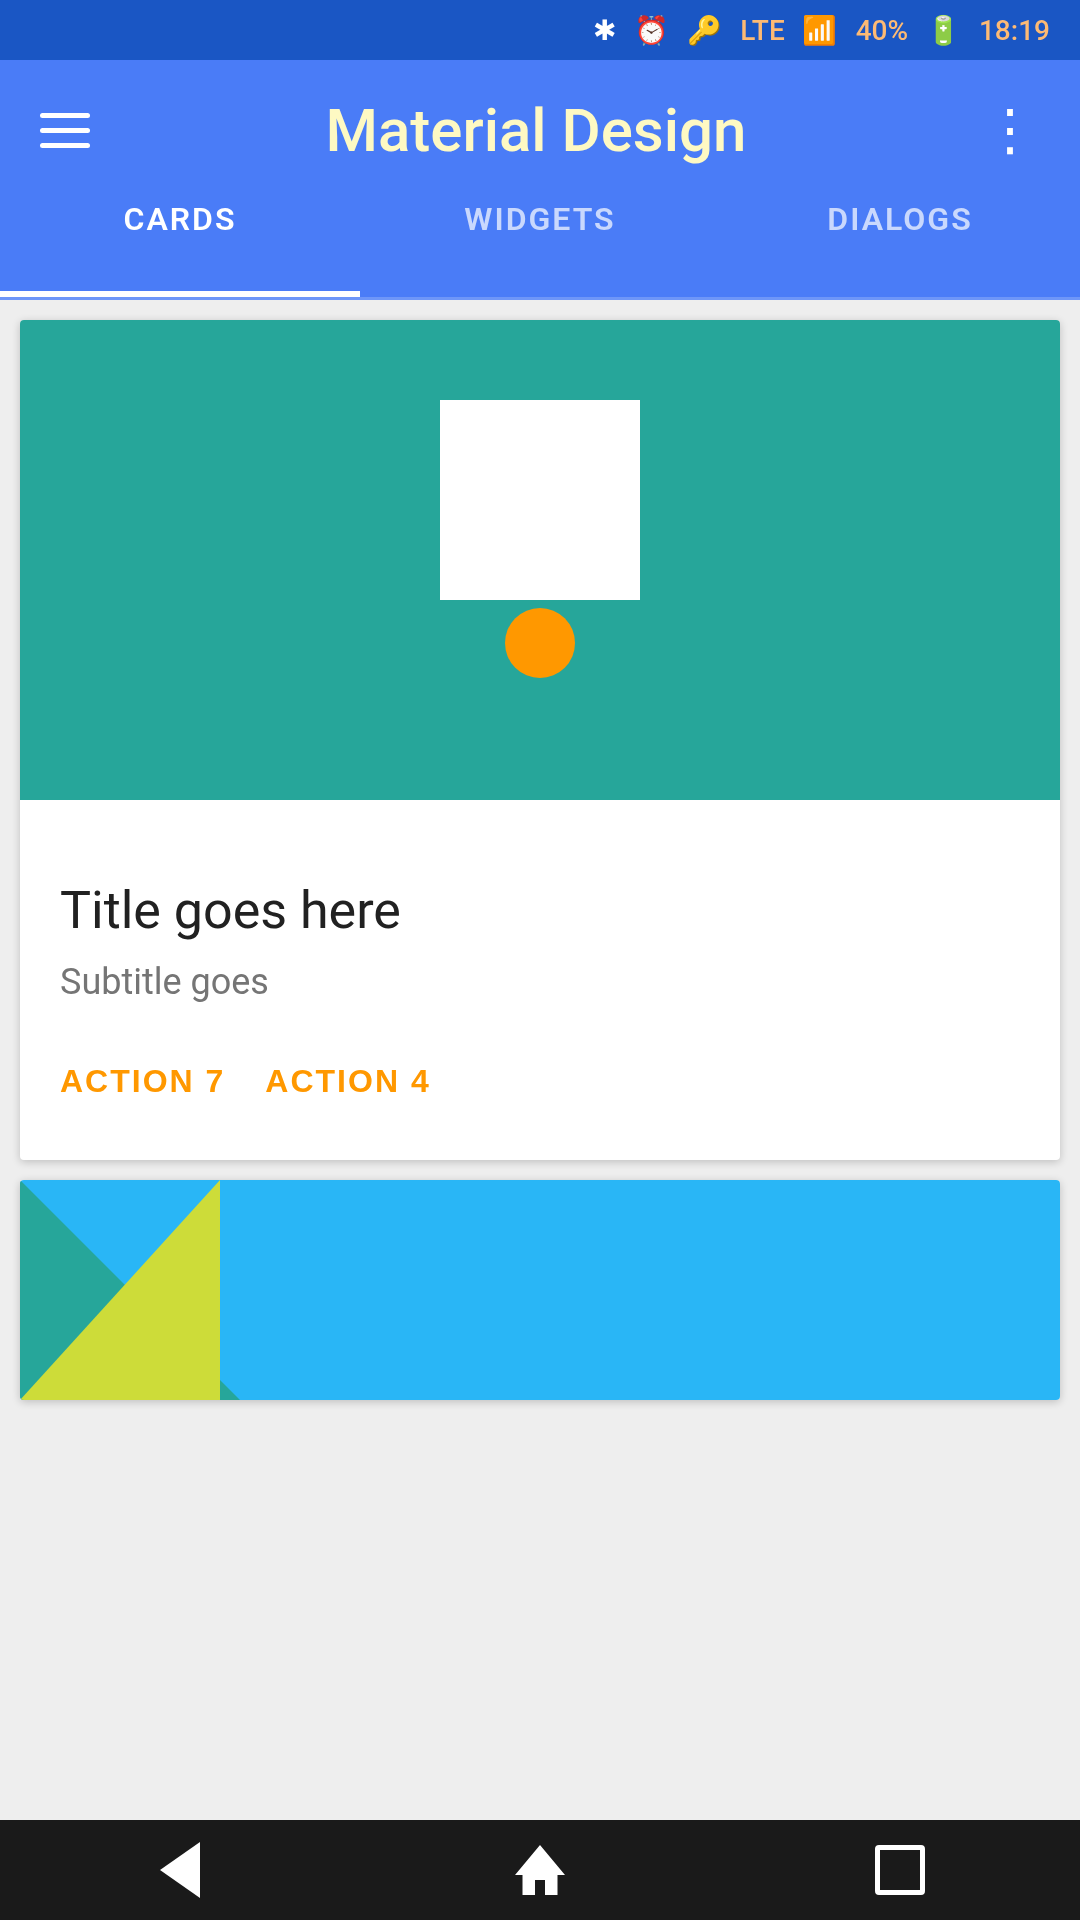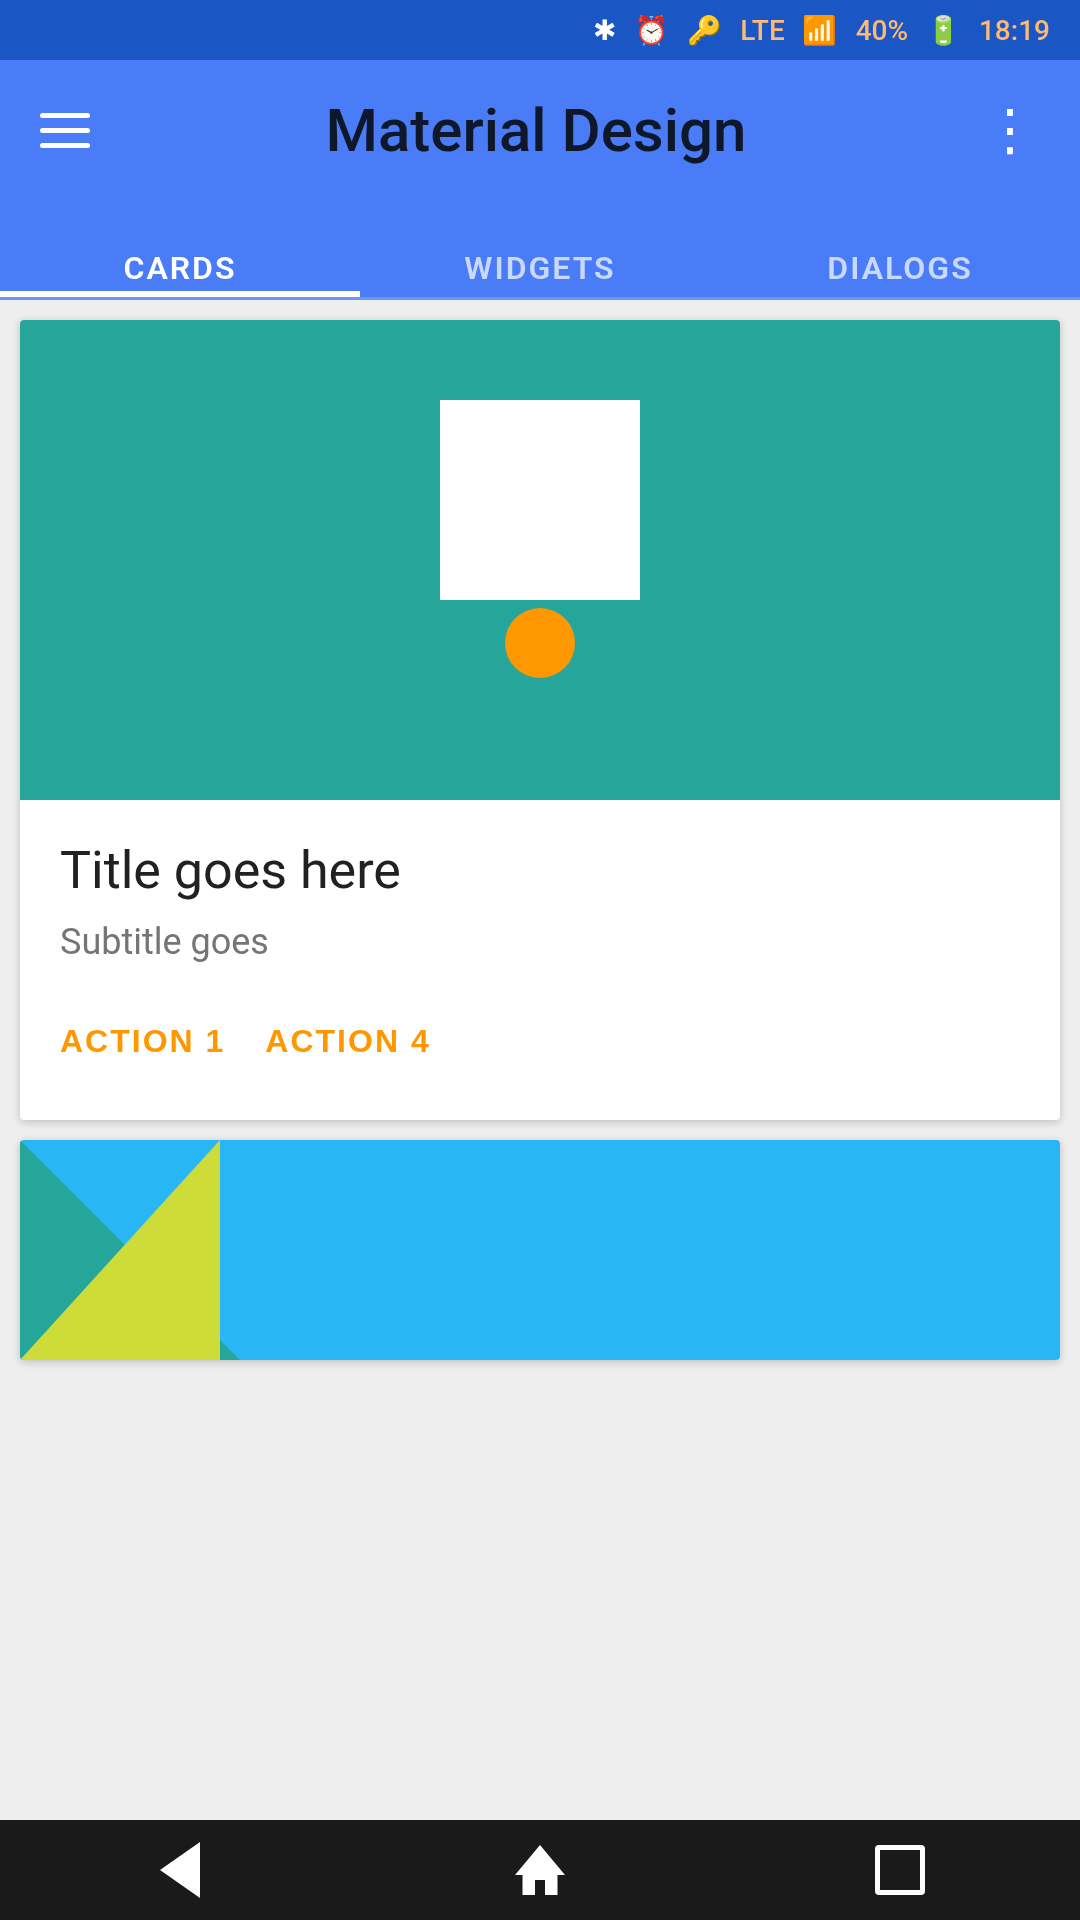--- a/index.html
+++ b/index.html
@@ -67,21 +67,21 @@
 
     .hamburger-icon span {
       display: block;
       width: 50px;
       height: 5px;
       background: white;
       border-radius: 3px;
     }
 
     .app-title {
-      color: #0f172a;
+      color: #fef9c3;
       font-size: 60px;
       font-weight: 500;
       flex: 1;
       text-align: center;
     }
 
     .more-icon {
       color: white;
       font-size: 56px;
       cursor: pointer;
@@ -95,21 +95,21 @@
       background: #4a7cf7;
       display: flex;
       align-items: flex-end;
       border-bottom: 3px solid rgba(255,255,255,0.2);
     }
 
     .tab-item {
       flex: 1;
       height: 100%;
       display: flex;
-      align-items: flex-end;
+      align-items: flex-start;
       justify-content: center;
       cursor: pointer;
       position: relative;
       padding-bottom: 10px;
     }
 
     .tab-label {
       font-size: 32px;
       font-weight: 600;
       letter-spacing: 2px;
@@ -176,20 +176,21 @@
       background: #FF9800;
       border-radius: 50%;
       position: absolute;
       top: 60%;
       left: 50%;
       transform: translateX(-50%);
     }
 
     .card-body {
       padding: 40px 31px 20px 40px;
+      margin-top: 40px;
     }
 
     .card-title {
       font-size: 52px;
       font-weight: 400;
       color: #212121;
       margin-bottom: 20px;
     }
 
     .card-subtitle {
@@ -331,21 +332,21 @@
 
   <div class="card">
     <div class="card-media">
       <div class="card-media-white-square"></div>
       <div class="card-media-dot"></div>
     </div>
     <div class="card-body">
       <div class="card-title">Title goes here</div>
       <div class="card-subtitle">Subtitle goes</div>
       <div class="card-actions">
-        <button class="card-action-btn">ACTION 1</button>
+        <button class="card-action-btn">ACTION 7</button>
         <button class="card-action-btn">ACTION 4</button>
       </div>
     </div>
   </div>
 
   <div class="card">
     <div class="card-2-media">
       <div class="triangle-teal"></div>
       <div class="triangle-yellow"></div>
     </div>

